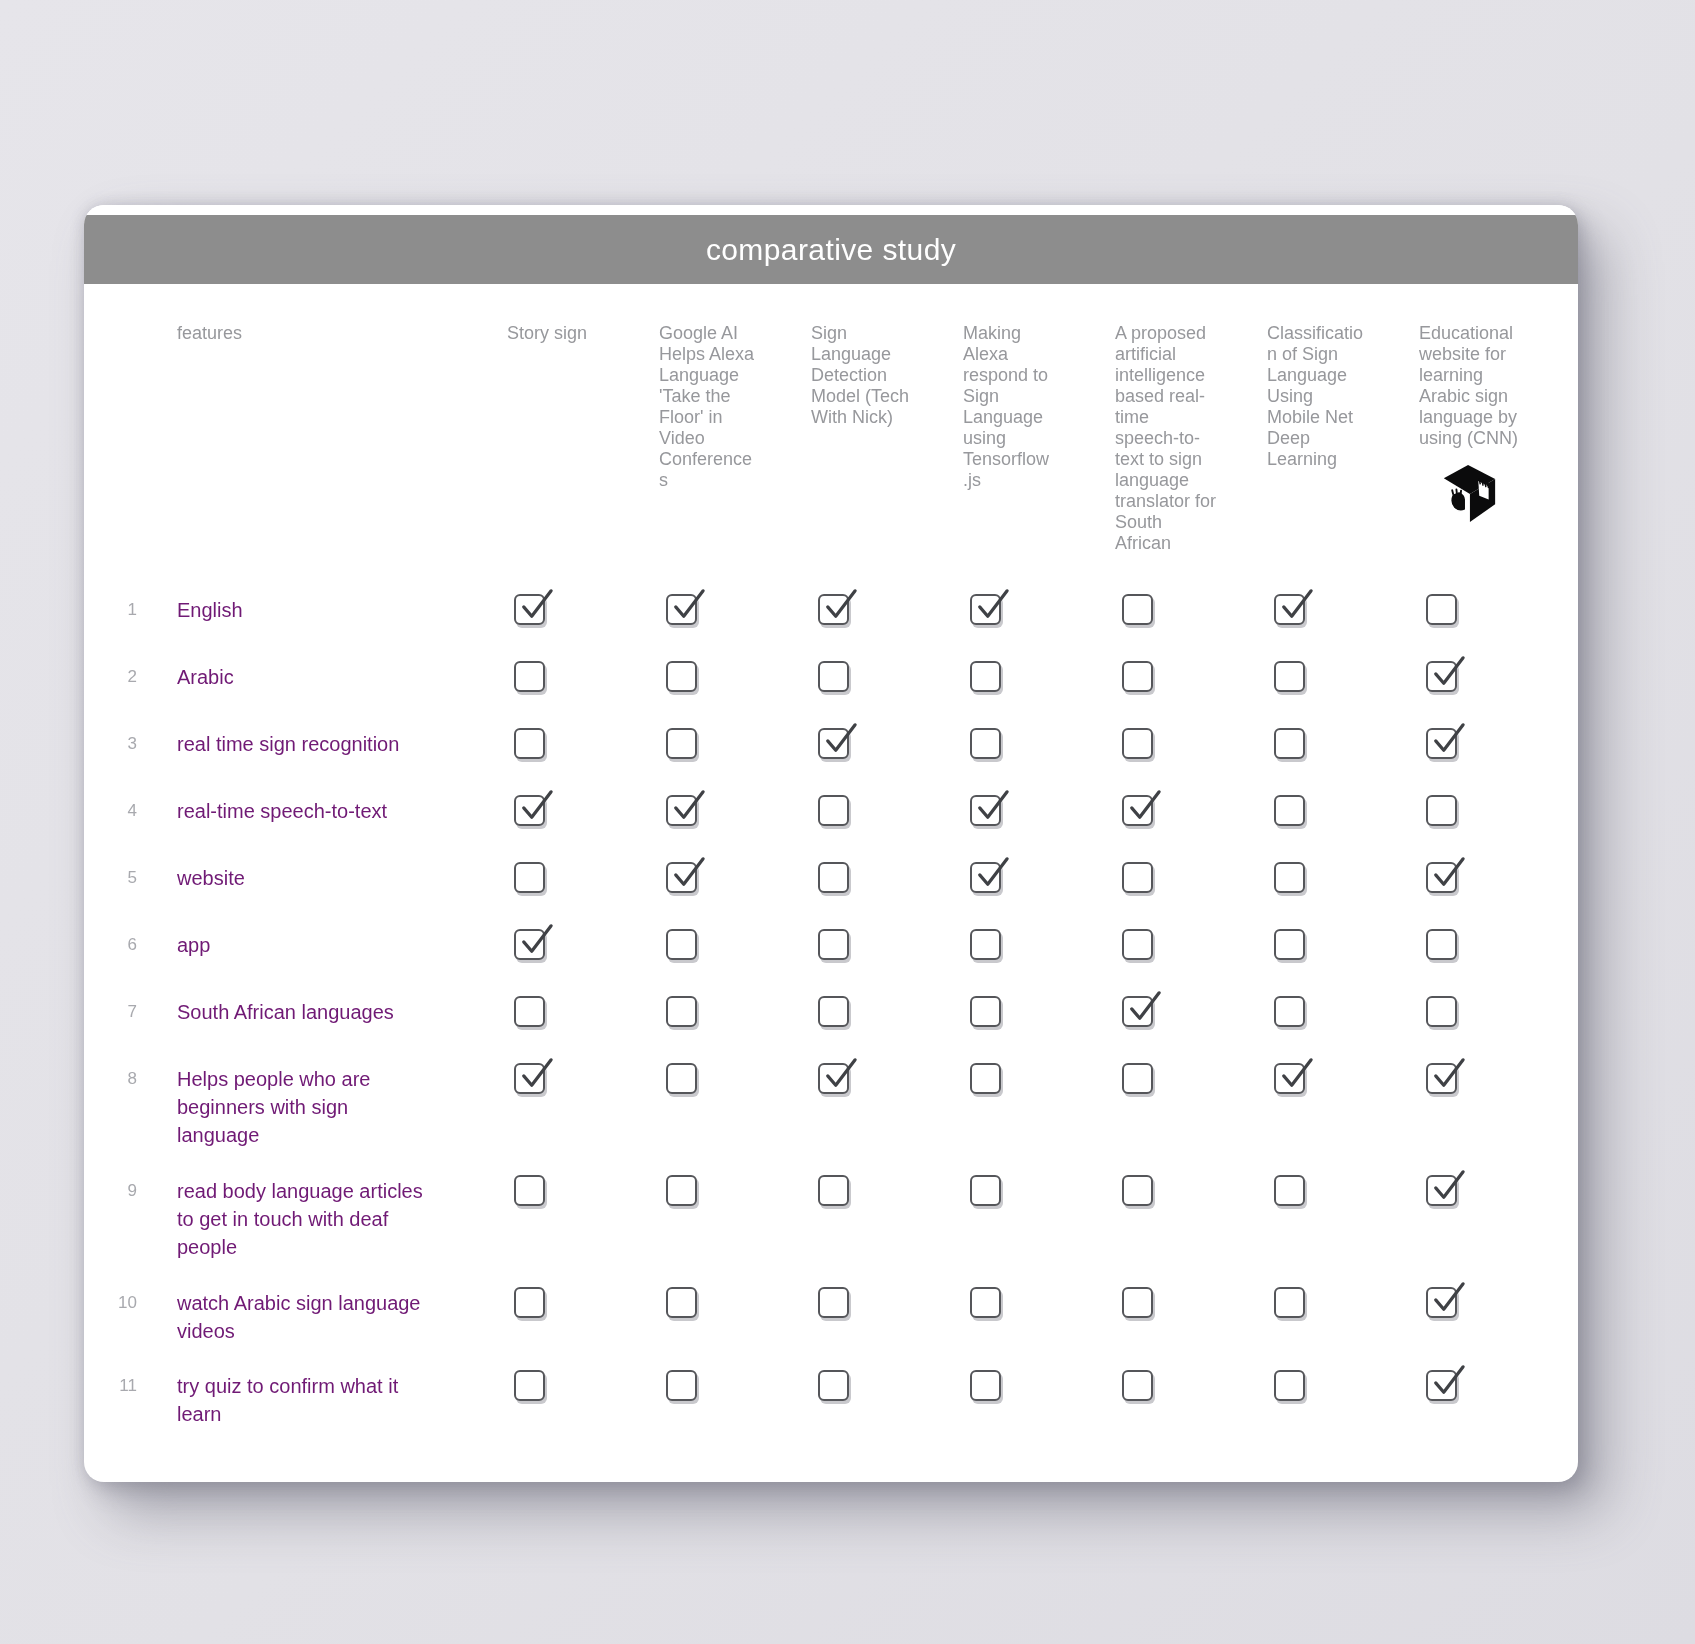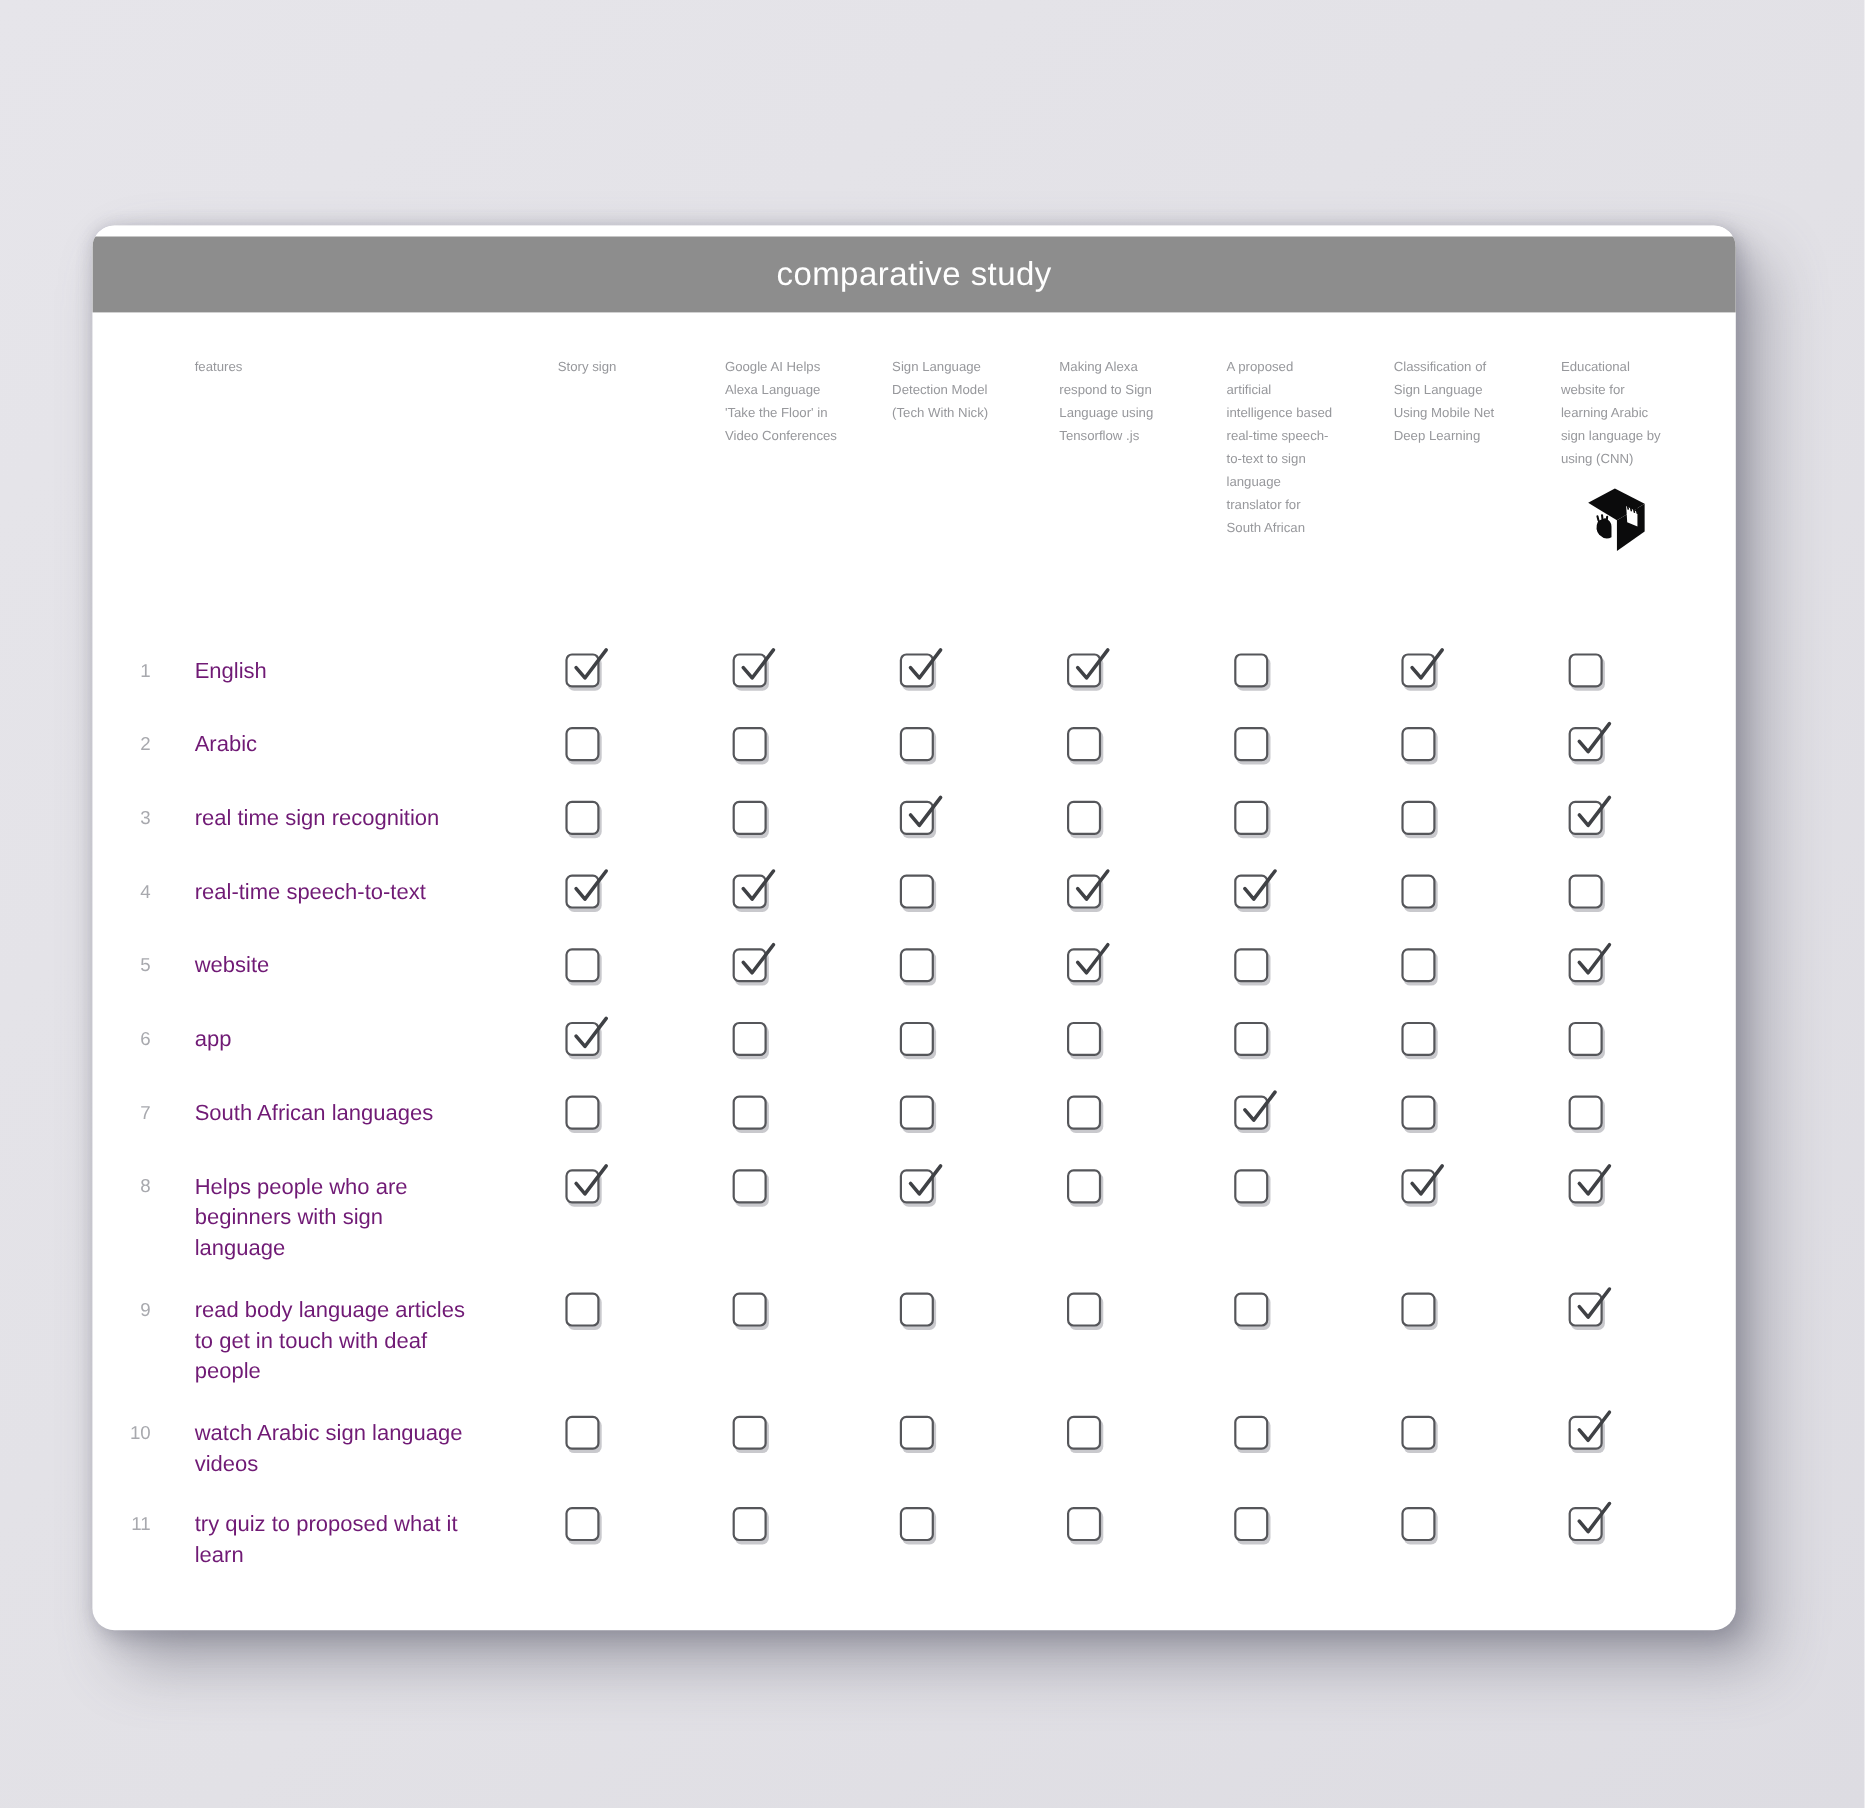--- a/index.html
+++ b/index.html
@@ -28,21 +28,21 @@
   }
   .thead,.row{
     display:grid;
     grid-template-columns:93px 330px repeat(7,152px);
     align-items:start;
   }
   .thead{margin-top:39px;height:242px;}
   .cell{min-width:0;}
   .prod-h .prod-label, .feature-h{
     display:block;
-    font-size:12px;line-height:21px;color:#97989c;
+    font-size:18px;line-height:21px;color:#97989c;
     overflow-wrap:anywhere;
   }
   .prod-h{padding-right:50px;}
   .logo{display:block;margin:14px 0 0 22px;}
   #rows{margin-top:28px;padding-bottom:23px;}
   #rows .row{min-height:67px;}
   #rows .row:nth-child(8),#rows .row:nth-child(9){min-height:112px;}
   #rows .row:nth-child(10){min-height:83px;}
   #rows .row:nth-child(11){min-height:90px;}
   .num{
@@ -279,21 +279,21 @@
         <div class="cell cbcell"><span class="cb"></span></div>
         <div class="cell cbcell"><span class="cb"></span></div>
         <div class="cell cbcell"><span class="cb"></span></div>
         <div class="cell cbcell"><span class="cb checked"><svg class="check" viewBox="0 0 38 36">
               <path d="M6 20 L14.5 30 L35 3" fill="none" stroke="#3f4145" stroke-width="3.4" stroke-linecap="round" stroke-linejoin="round"></path>
             </svg></span></div>
       </div>
 
   <div class="row">
     <div class="cell num">11</div>
-    <div class="cell feature">try quiz to proposed what it learn</div>
+    <div class="cell feature">try quiz to confirm what it learn</div>
   <div class="cell cbcell"><span class="cb"></span></div>
         <div class="cell cbcell"><span class="cb"></span></div>
         <div class="cell cbcell"><span class="cb"></span></div>
         <div class="cell cbcell"><span class="cb"></span></div>
         <div class="cell cbcell"><span class="cb"></span></div>
         <div class="cell cbcell"><span class="cb"></span></div>
         <div class="cell cbcell"><span class="cb checked"><svg class="check" viewBox="0 0 38 36">
               <path d="M6 20 L14.5 30 L35 3" fill="none" stroke="#3f4145" stroke-width="3.4" stroke-linecap="round" stroke-linejoin="round"></path>
             </svg></span></div>
       </div>

